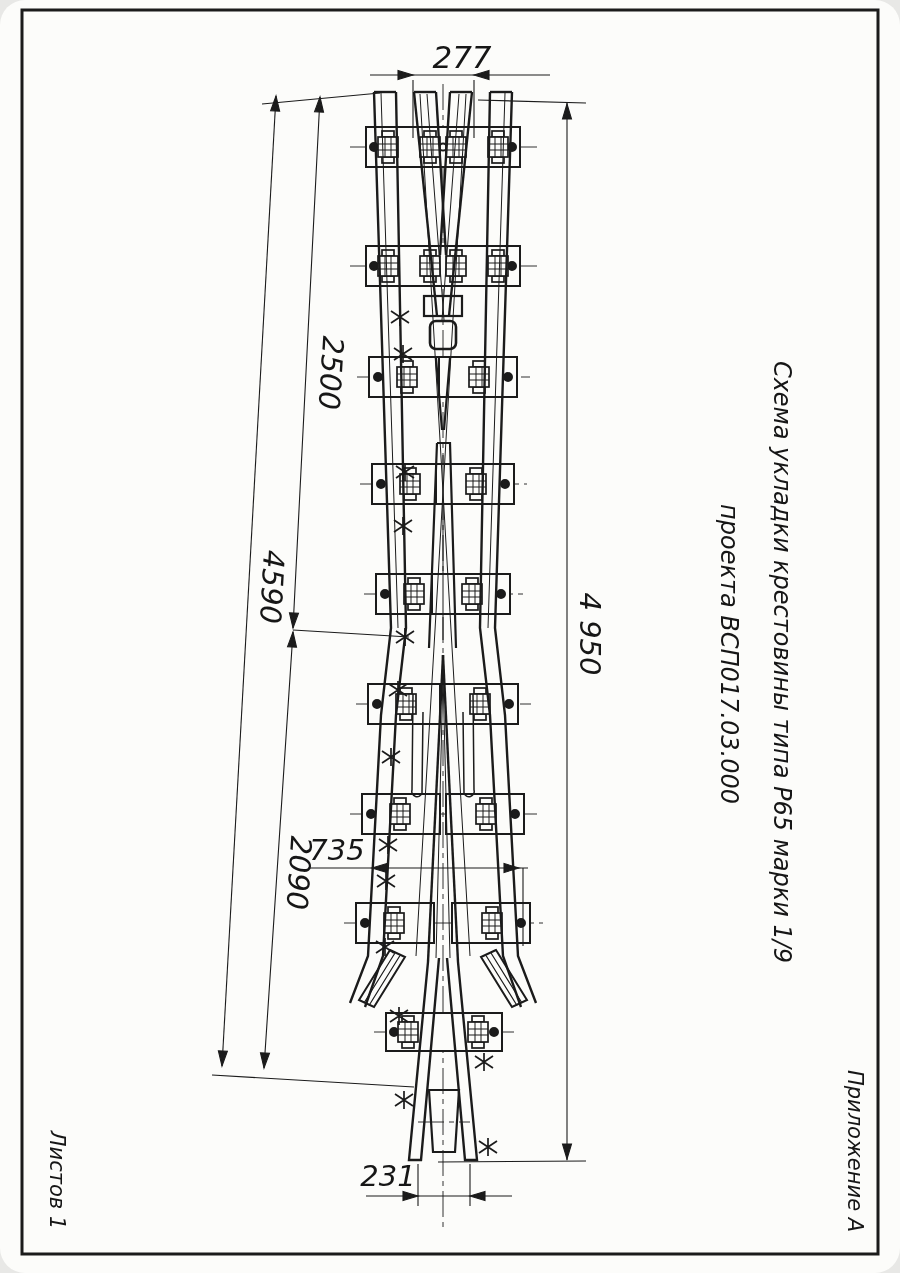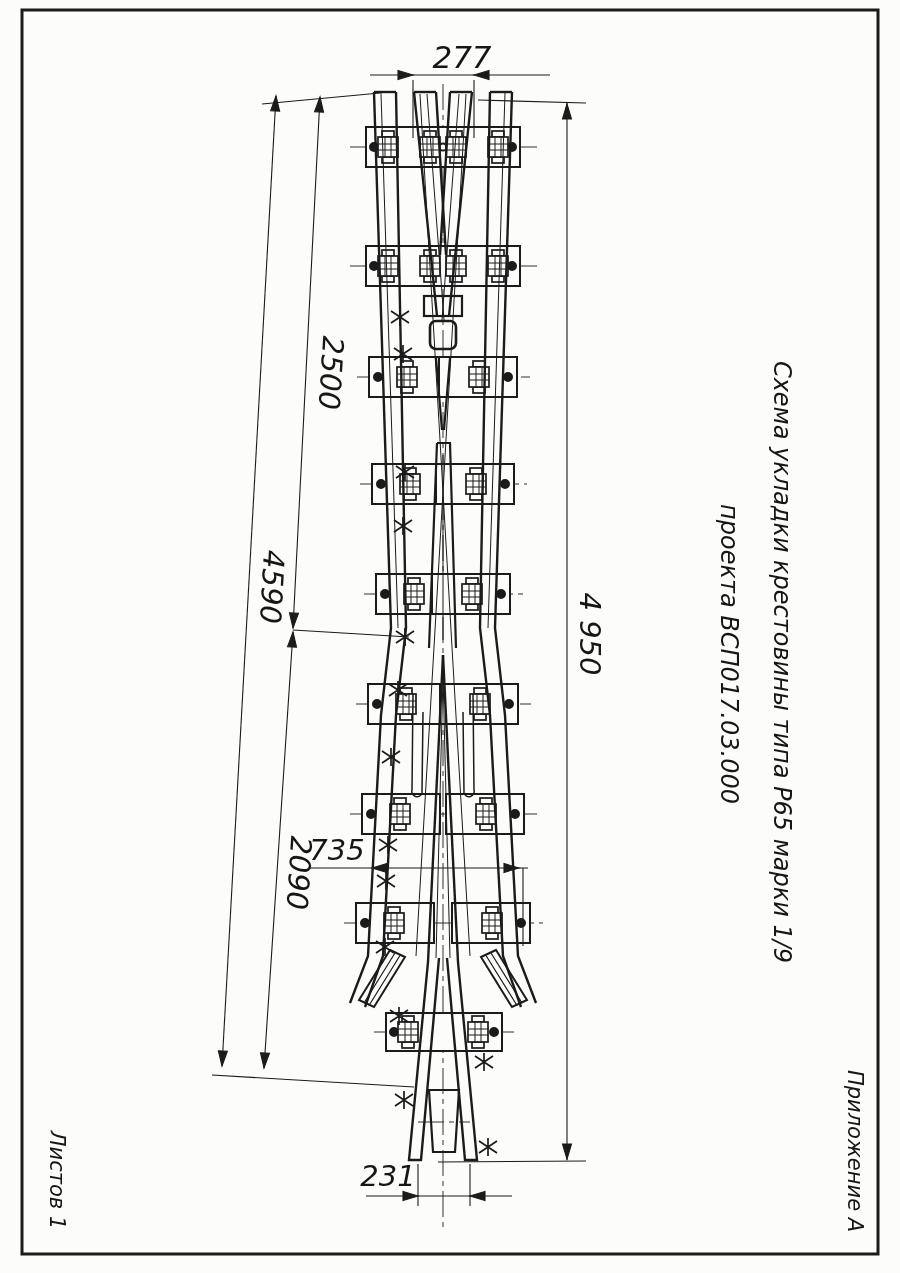--- a/index.html
+++ b/index.html
@@ -1,19 +1,20 @@
 <!DOCTYPE html>
 <html><head>
 <meta charset="utf-8">
 <style>
   html,body{margin:0;padding:0;background:#e8e8e6;}
   .page{
     width:900px;height:1273px;position:relative;margin:0 auto;
     background:#fcfcfa;overflow:hidden;
     font-family:"DejaVu Sans","Liberation Sans",sans-serif;
+    border-radius:25px;
   }
   svg{display:block}
   .dim-text{
     font-family:"DejaVu Sans","Liberation Sans",sans-serif;
     font-style:italic;fill:#161616;
   }
   .note-text{
     font-family:"DejaVu Sans","Liberation Sans",sans-serif;
     font-style:italic;fill:#161616;
   }

